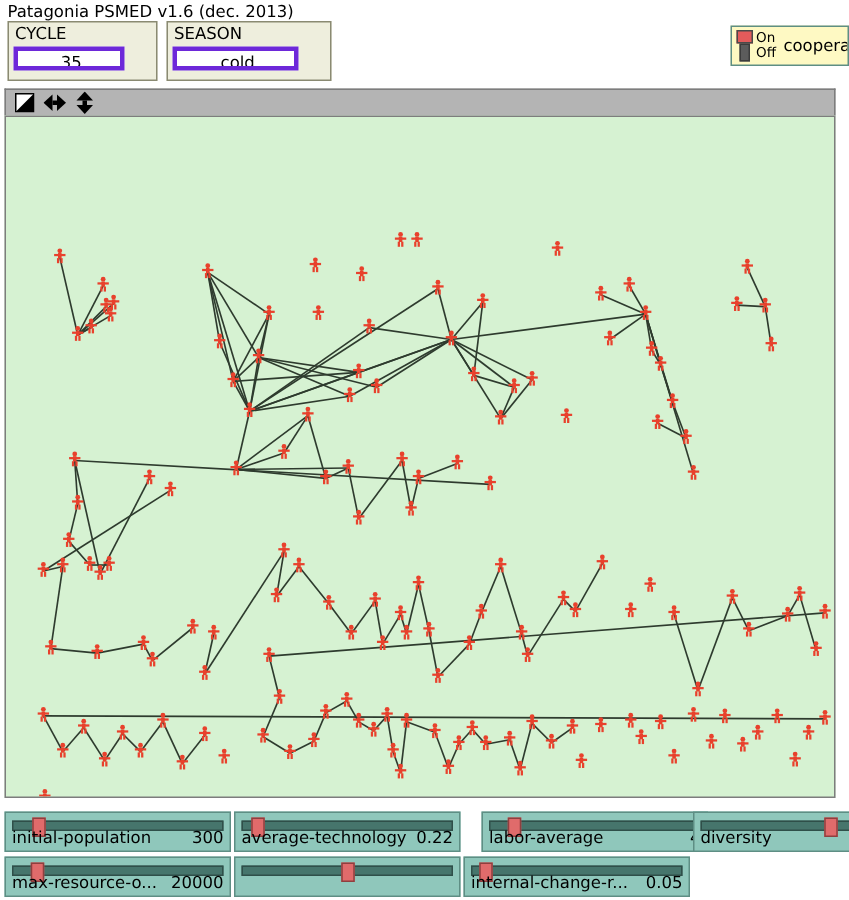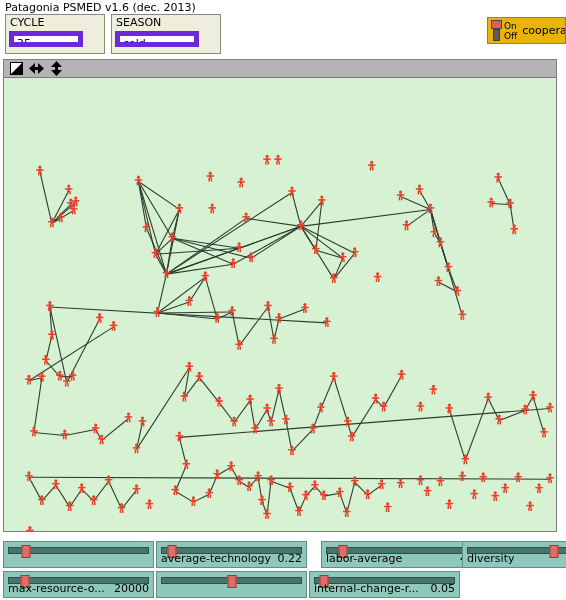--- a/index.html
+++ b/index.html
@@ -40,41 +40,42 @@
     font-size: 11px;
     line-height: 12px;
     color: #000;
     padding-left: 1px;
     white-space: nowrap;
     overflow: hidden;
   }
   .monitor-value {
     margin-top: 2px;
     background: #ffffff;
-    border: 5px solid #6d28d9;
+    border: 3px solid #6d28d9;
     height: 16px;
     line-height: 16px;
     font-size: 11px;
     padding-left: 3px;
     color: #000;
     white-space: nowrap;
     overflow: hidden;
     box-sizing: border-box;
+    text-align: center;
   }
   #monitor-cycle  { left: 5px;   top: 14px; width: 100px; height: 40px; }
   #monitor-season { left: 111px; top: 14px; width: 110px; height: 40px; }
 
   
   #switch-cooperation {
     position: absolute;
     left: 487px;
     top: 17px;
     width: 79px;
     height: 27px;
-    background: #eab308;
+    background: #fef9c3;
     border: 1px solid #5e8e84;
     box-sizing: border-box;
     display: flex;
     align-items: center;
     padding-left: 3px;
     overflow: hidden;
   }
   .switch-lever {
     position: relative;
     width: 11px;
@@ -1985,20 +1986,24 @@
         </g>
       </g>
   </svg>
 </div>
 
 <div class="slider" style="left:3px;   top:541px; width:151px; height:27px;">
   <div class="slider-track-wrap">
     <div class="slider-track"></div>
     <div class="slider-handle" style="left: 13%;"></div>
   </div>
+  <div class="slider-row">
+    <span class="slider-name">initial-population</span>
+    <span class="slider-val">300</span>
+  </div>
 </div>
 
 <div class="slider" style="left:156px; top:541px; width:151px; height:27px;">
   <div class="slider-track-wrap">
     <div class="slider-track"></div>
     <div class="slider-handle" style="left: 8%;"></div>
   </div>
   <div class="slider-row">
     <span class="slider-name">average-technology</span>
     <span class="slider-val">0.22</span>

